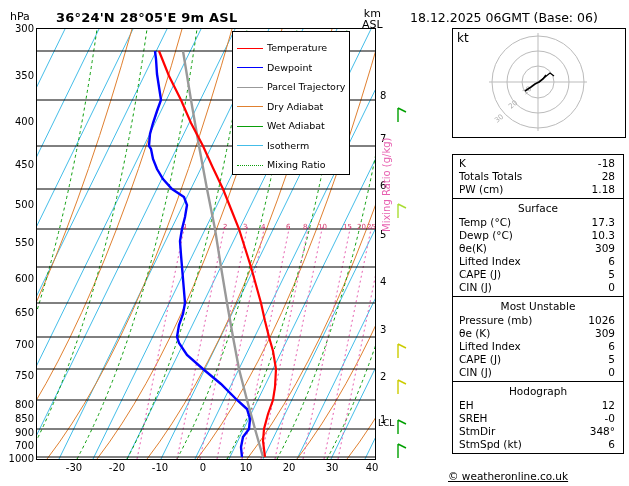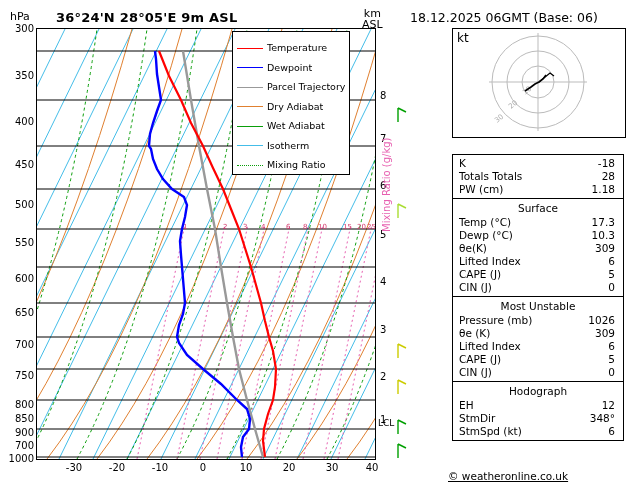--- a/index.html
+++ b/index.html
@@ -327,20 +327,24 @@
         </div>
       </div>
 
       <div class="sec">
         <div class="hdr">Hodograph</div>
         <div class="r">
           <span>EH</span>
           <span class="v">12</span>
         </div>
         <div class="r">
+          <span>SREH</span>
+          <span class="v">-0</span>
+        </div>
+        <div class="r">
           <span>StmDir</span>
           <span class="v">348°</span>
         </div>
         <div class="r">
           <span>StmSpd (kt)</span>
           <span class="v">6</span>
         </div>
       </div>
     </div>
 

